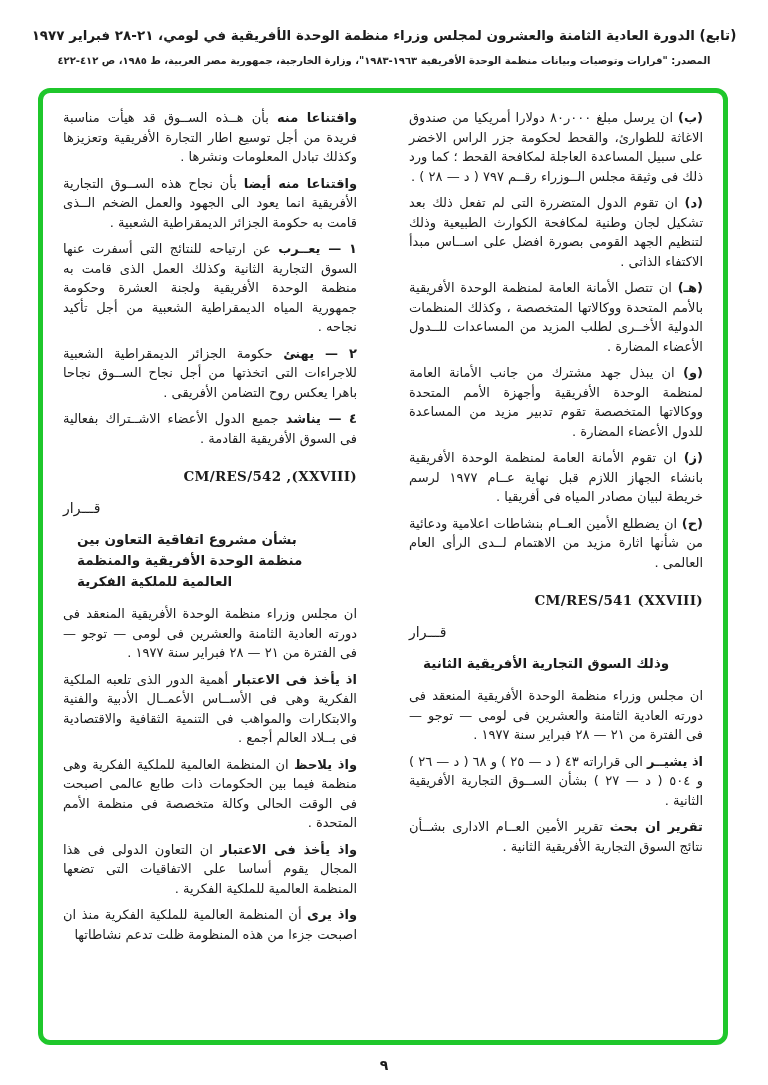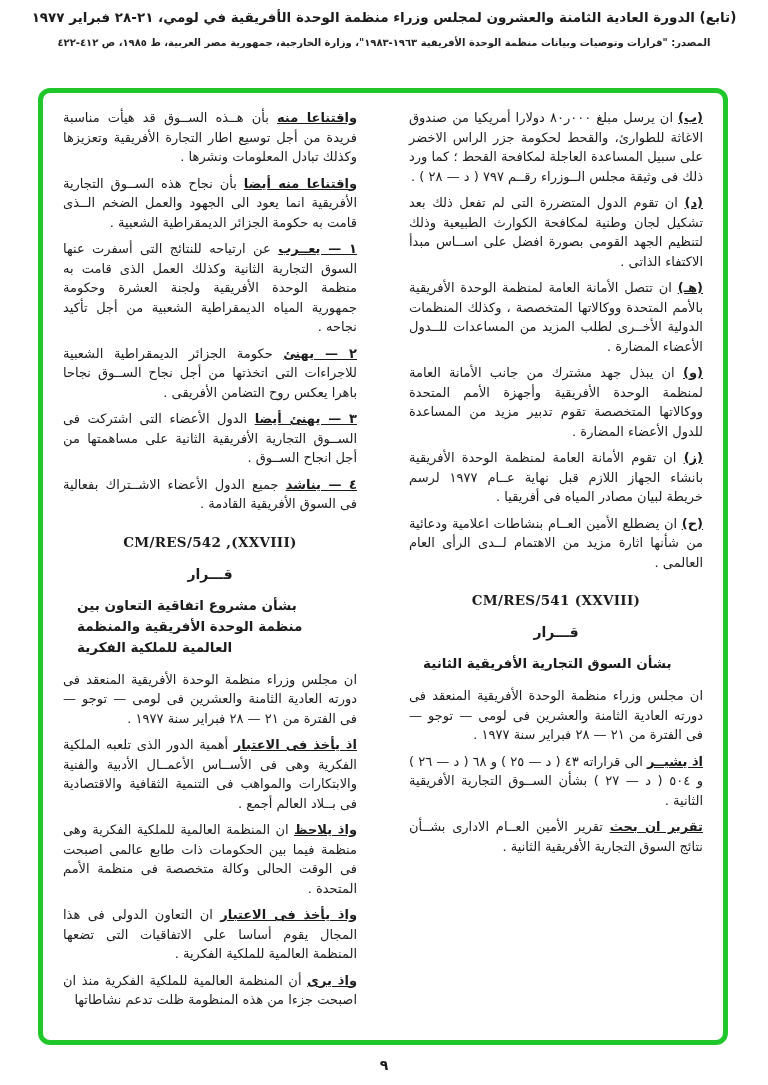--- a/index.html
+++ b/index.html
@@ -15,21 +15,21 @@
     position: relative;
     overflow: hidden;
   }
   .page {
     position: absolute;
     inset: 0;
   }
   .header {
     direction: rtl;
     text-align: center;
-    padding: 7px 30px 0 30px;
+    padding: 25px 30px 0 30px;
   }
   .header-line1 {
     font-size: 13.5px;
     font-weight: bold;
     letter-spacing: 0.2px;
     line-height: 1.5;
   }
   .header-line2 {
     font-size: 10px;
     font-weight: bold;
@@ -60,34 +60,33 @@
     flex: 1 1 0;
     font-size: 13px;
     line-height: 1.5;
     text-align: justify;
   }
   .para {
     margin: 0 0 7px 0;
   }
   .lead {
     font-weight: bold;
-    text-decoration: underline;
   }
   .ref {
     direction: ltr;
-    text-align: center;
+    text-align: right;
     font-family: "DejaVu Serif", serif;
     font-size: 13.5px;
     font-weight: bold;
     margin: 18px 0 12px 0;
     letter-spacing: 0.3px;
   }
   .heading {
-    text-align: center;
-    font-weight: bold;
+    text-align: left;
+    font-weight: normal;
     font-size: 14px;
     margin: 6px 0 10px 0;
     letter-spacing: 1px;
   }
   .subheading {
     text-align: left;
     font-weight: bold;
     font-size: 13.5px;
     margin: 0 14px 12px 14px;
     line-height: 1.55;
@@ -135,21 +134,21 @@
         <div class="para">
           <span class="lead">(ز)</span>
           <span>ان تقوم الأمانة العامة لمنظمة الوحدة الأفريقية بانشاء الجهاز اللازم قبل نهاية عــام ١٩٧٧ لرسم خريطة لبيان مصادر المياه فى أفريقيا .</span>
         </div>
         <div class="para">
           <span class="lead">(ح)</span>
           <span>ان يضطلع الأمين العــام بنشاطات اعلامية ودعائية من شأنها اثارة مزيد من الاهتمام لــدى الرأى العام العالمى .</span>
         </div>
         <div class="ref">CM/RES/541 (XXVIII)</div>
         <div class="heading">قـــرار</div>
-        <div class="subheading">بشأن السوق التجارية الأفريقية الثانية</div>
+        <div class="subheading">وذلك السوق التجارية الأفريقية الثانية</div>
         <div class="para">
           <span class="lead"></span>
           <span>ان مجلس وزراء منظمة الوحدة الأفريقية المنعقد فى دورته العادية الثامنة والعشرين فى لومى — توجو — فى الفترة من ٢١ — ٢٨ فبراير سنة ١٩٧٧ .</span>
         </div>
         <div class="para">
           <span class="lead">اذ يشيــر</span>
           <span>الى قراراته ٤٣ ( د — ٢٥ ) و ٦٨ ( د — ٢٦ ) و ٥٠٤ ( د — ٢٧ ) بشأن الســوق التجارية الأفريقية الثانية .</span>
         </div>
         <div class="para">
           <span class="lead">تقرير ان بحث</span>
@@ -166,24 +165,20 @@
           <span class="lead">واقتناعا منه أيضا</span>
           <span>بأن نجاح هذه الســوق التجارية الأفريقية انما يعود الى الجهود والعمل الضخم الــذى قامت به حكومة الجزائر الديمقراطية الشعبية .</span>
         </div>
         <div class="para">
           <span class="lead">١ — يعــرب</span>
           <span>عن ارتياحه للنتائج التى أسفرت عنها السوق التجارية الثانية وكذلك العمل الذى قامت به منظمة الوحدة الأفريقية ولجنة العشرة وحكومة جمهورية المياه الديمقراطية الشعبية من أجل تأكيد نجاحه .</span>
         </div>
         <div class="para">
           <span class="lead">٢ — يهنئ</span>
           <span>حكومة الجزائر الديمقراطية الشعبية للاجراءات التى اتخذتها من أجل نجاح الســوق نجاحا باهرا يعكس روح التضامن الأفريقى .</span>
-        </div>
-        <div class="para">
-          <span class="lead">٣ — يهنئ أيضا</span>
-          <span>الدول الأعضاء التى اشتركت فى الســوق التجارية الأفريقية الثانية على مساهمتها من أجل انجاح الســوق .</span>
         </div>
         <div class="para">
           <span class="lead">٤ — يناشد</span>
           <span>جميع الدول الأعضاء الاشــتراك بفعالية فى السوق الأفريقية القادمة .</span>
         </div>
         <div class="ref">CM/RES/542 ,(XXVIII)</div>
         <div class="heading">قـــرار</div>
         <div class="subheading">بشأن مشروع اتفاقية التعاون بين منظمة الوحدة الأفريقية والمنظمة العالمية للملكية الفكرية</div>
         <div class="para">
           <span class="lead"></span>

